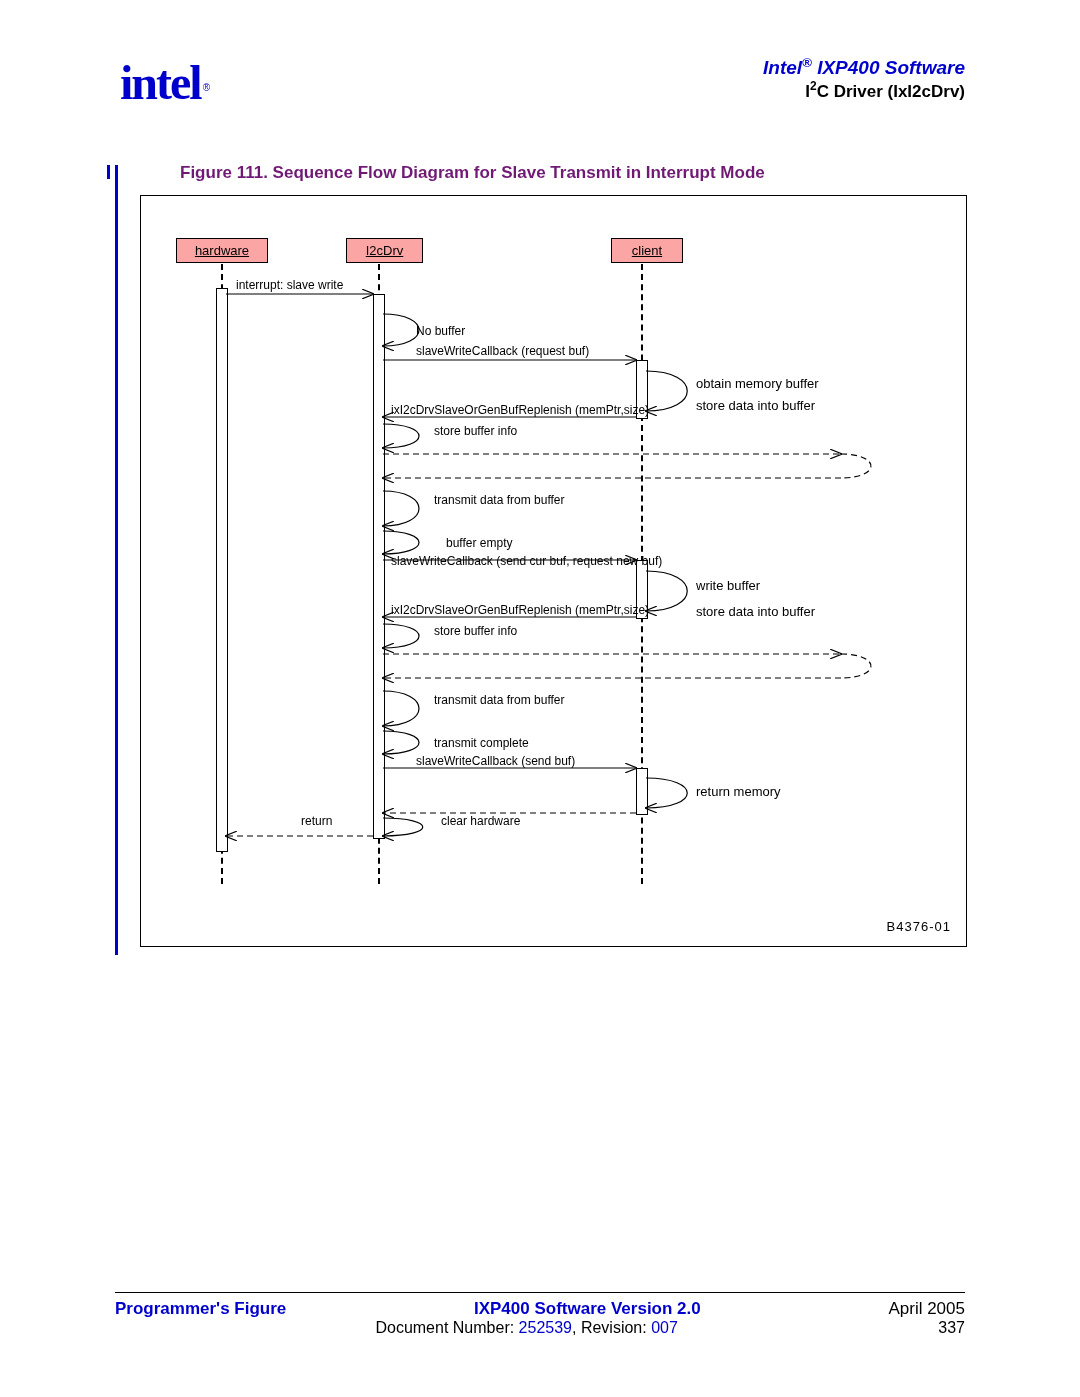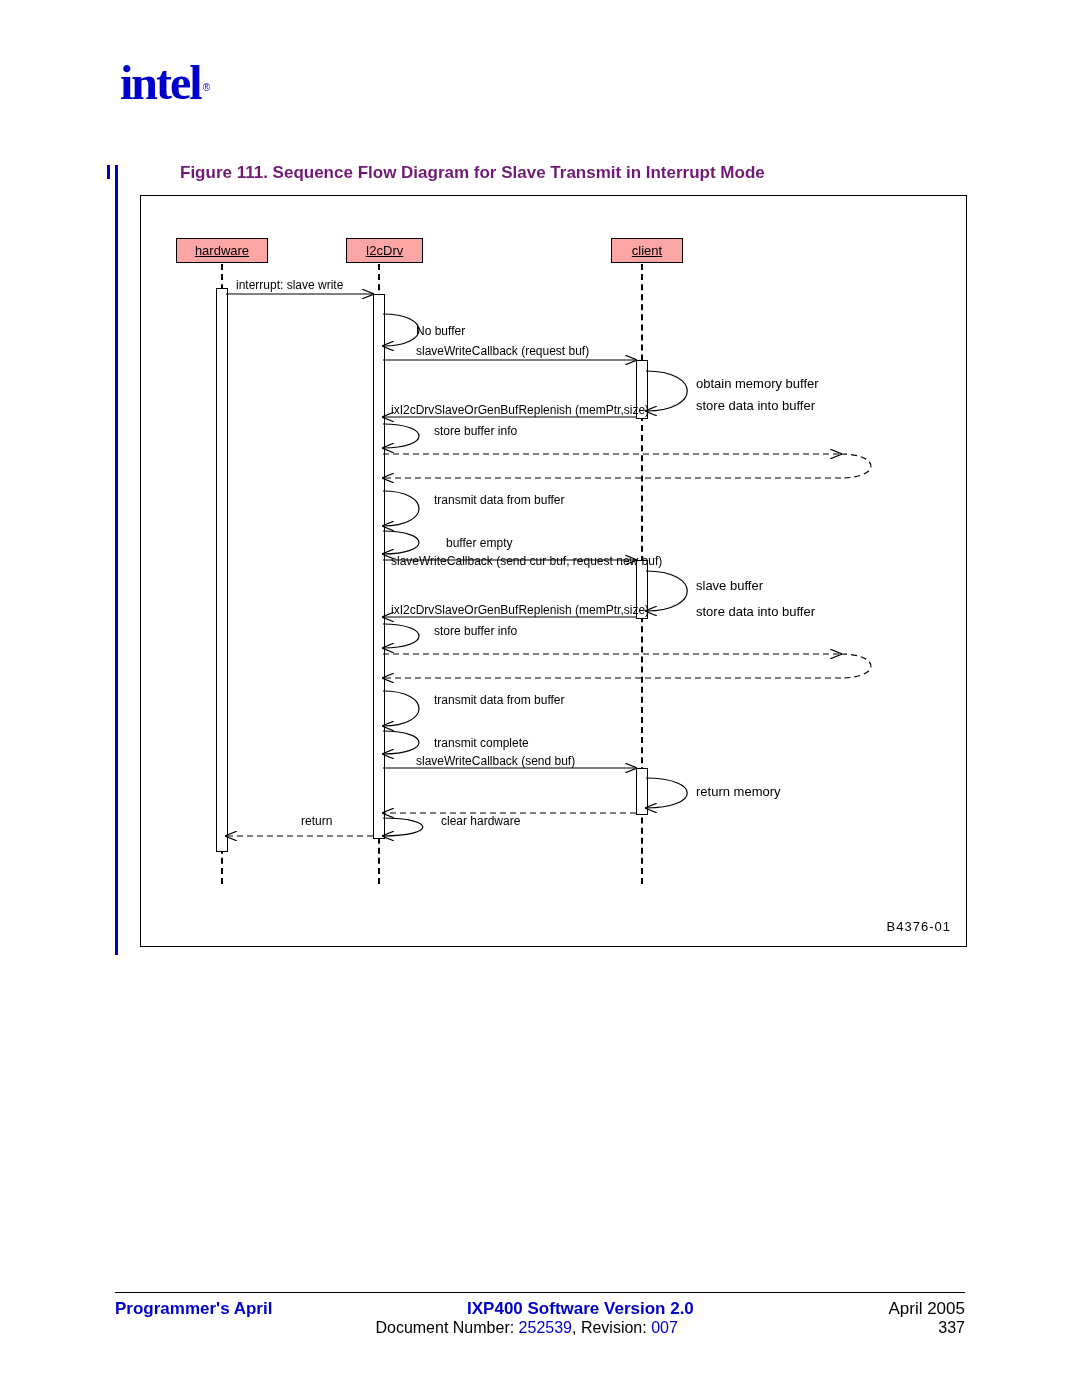--- a/index.html
+++ b/index.html
@@ -151,20 +151,28 @@
   }
 </style>
 </head>
 <body>
 
 <div class="page">
   <div class="logo">
     <span class="logo-text">intel</span><span class="logo-sub">®</span>
   </div>
 
+  <div class="header">
+    <div class="header-title">
+      <span>Intel</span><span class="sup">®</span><span> IXP400 Software</span>
+    </div>
+    <div class="header-sub">
+      <span>I</span><span class="sup">2</span><span>C Driver (IxI2cDrv)</span>
+    </div>
+  </div>
 
   <div class="change-bar-short"></div>
   <div class="change-bar"></div>
 
   <div class="figure-title">Figure 111. Sequence Flow Diagram for Slave Transmit in Interrupt Mode</div>
 
   <div class="diagram-container">
 
     <div class="lifeline-box" style="top:42px; left:35px; width:70px;">hardware</div>
     <div class="lifeline-box" style="top:42px; left:205px; width:55px;">I2cDrv</div>
@@ -240,37 +248,37 @@
     <div class="msg-label" style="top:82px; left:95px;">interrupt: slave write</div>
     <div class="msg-label" style="top:128px; left:275px;">No buffer</div>
     <div class="msg-label" style="top:148px; left:275px;">slaveWriteCallback (request buf)</div>
     <div class="side-label" style="top:180px; left:555px;">obtain memory buffer</div>
     <div class="side-label" style="top:202px; left:555px;">store data into buffer</div>
     <div class="msg-label" style="top:207px; left:250px;">ixI2cDrvSlaveOrGenBufReplenish (memPtr,size)</div>
     <div class="msg-label" style="top:228px; left:293px;">store buffer info</div>
     <div class="msg-label" style="top:297px; left:293px;">transmit data from buffer</div>
     <div class="msg-label" style="top:340px; left:293px;margin-left:12px;">buffer empty</div>
     <div class="msg-label" style="top:358px; left:250px;">slaveWriteCallback (send cur buf, request new buf)</div>
-    <div class="side-label" style="top:382px; left:555px;">slave buffer</div>
+    <div class="side-label" style="top:382px; left:555px;">write buffer</div>
     <div class="side-label" style="top:408px; left:555px;">store data into buffer</div>
     <div class="msg-label" style="top:407px; left:250px;">ixI2cDrvSlaveOrGenBufReplenish (memPtr,size)</div>
     <div class="msg-label" style="top:428px; left:293px;">store buffer info</div>
     <div class="msg-label" style="top:497px; left:293px;">transmit data from buffer</div>
     <div class="msg-label" style="top:540px; left:293px;">transmit complete</div>
     <div class="msg-label" style="top:558px; left:275px;">slaveWriteCallback (send buf)</div>
     <div class="side-label" style="top:588px; left:555px;">return memory</div>
     <div class="msg-label" style="top:618px; left:300px;">clear hardware</div>
     <div class="msg-label" style="top:618px; left:160px;">return</div>
 
     <div class="diagram-id">B4376-01</div>
   </div>
 
   <div class="footer">
     <div class="footer-row">
-      <span class="footer-left">Programmer's April</span>
+      <span class="footer-left">Programmer's Figure</span>
       <span class="footer-center">IXP400 Software Version 2.0</span>
       <span class="footer-right">April 2005</span>
     </div>
     <div class="footer-row footer-row2">
       <span></span>
       <span>
         <span class="doc-black">Document Number: </span><span class="doc-num">252539</span><span class="doc-black">, Revision: </span><span class="doc-num">007</span>
       </span>
       <span class="doc-black">337</span>
     </div>

